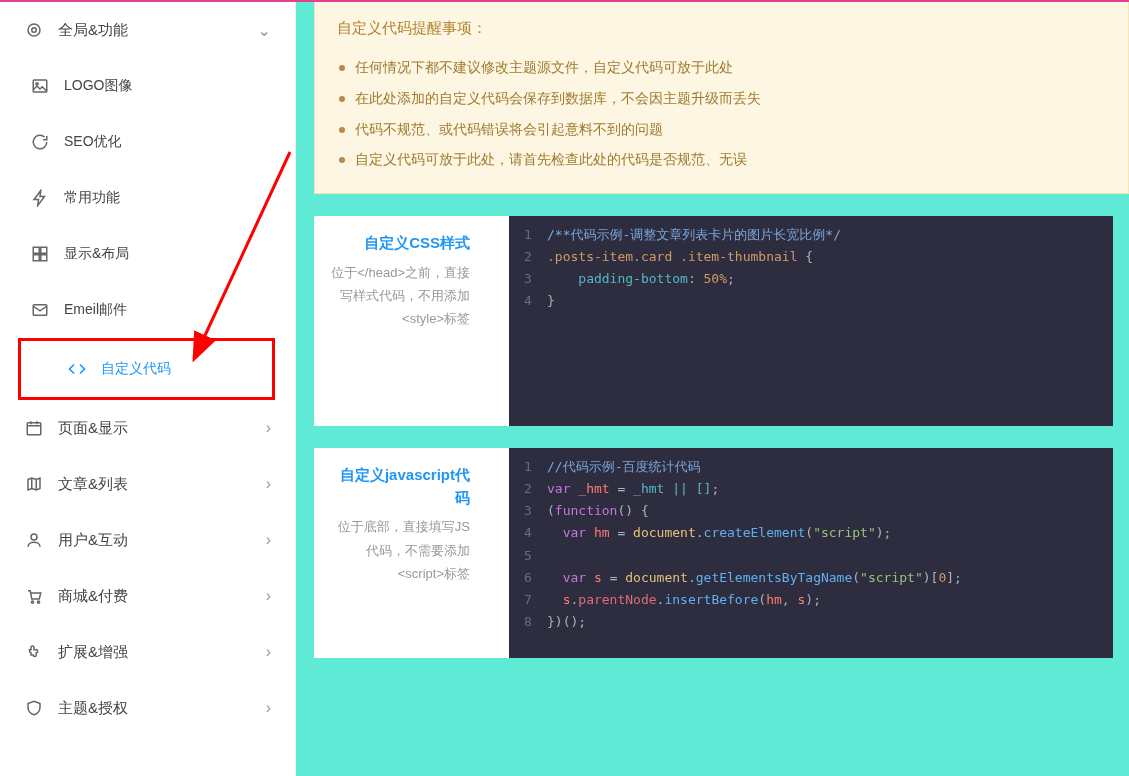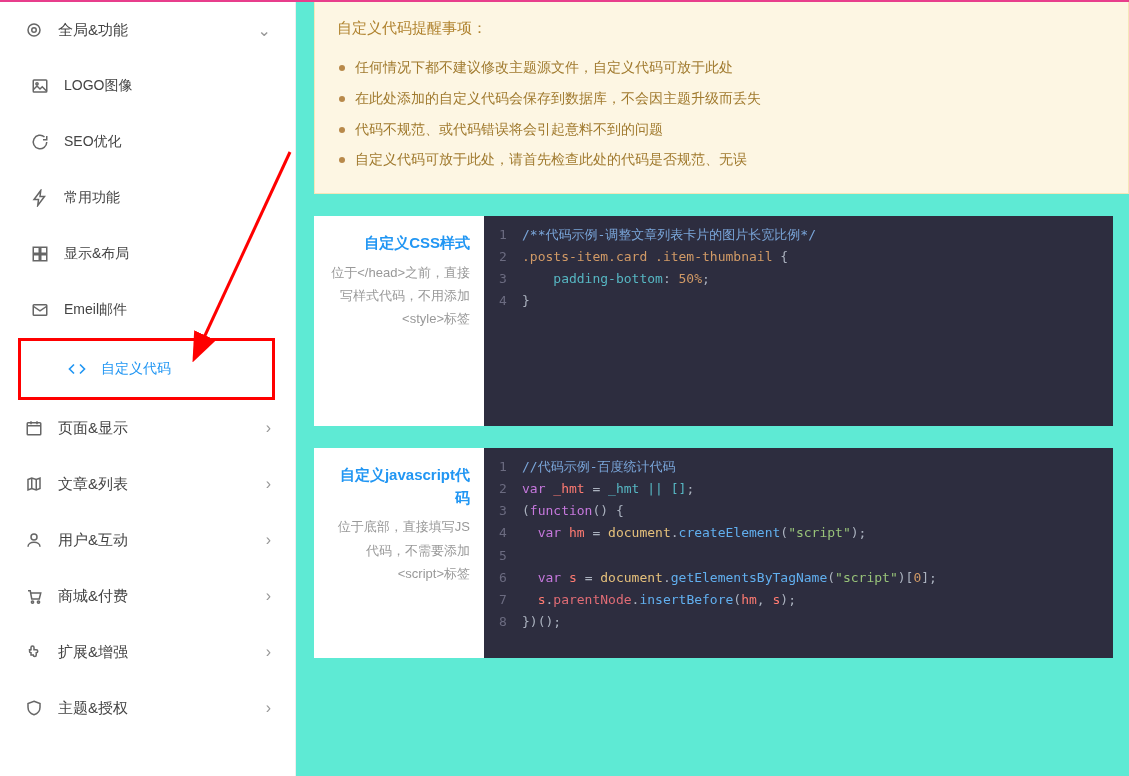--- a/index.html
+++ b/index.html
@@ -114,20 +114,21 @@
     top: 13px;
     width: 6px;
     height: 6px;
     border-radius: 50%;
     background: #b8894a;
   }
   .section {
     display: flex;
     margin: 0 16px 22px 18px;
     background: #fff;
+    gap: 25px;
   }
   .section-head {
     width: 170px;
     padding: 16px 14px;
     text-align: right;
     flex-shrink: 0;
   }
   .section-head h3 {
     color: #2196f3;
     font-size: 15px;

